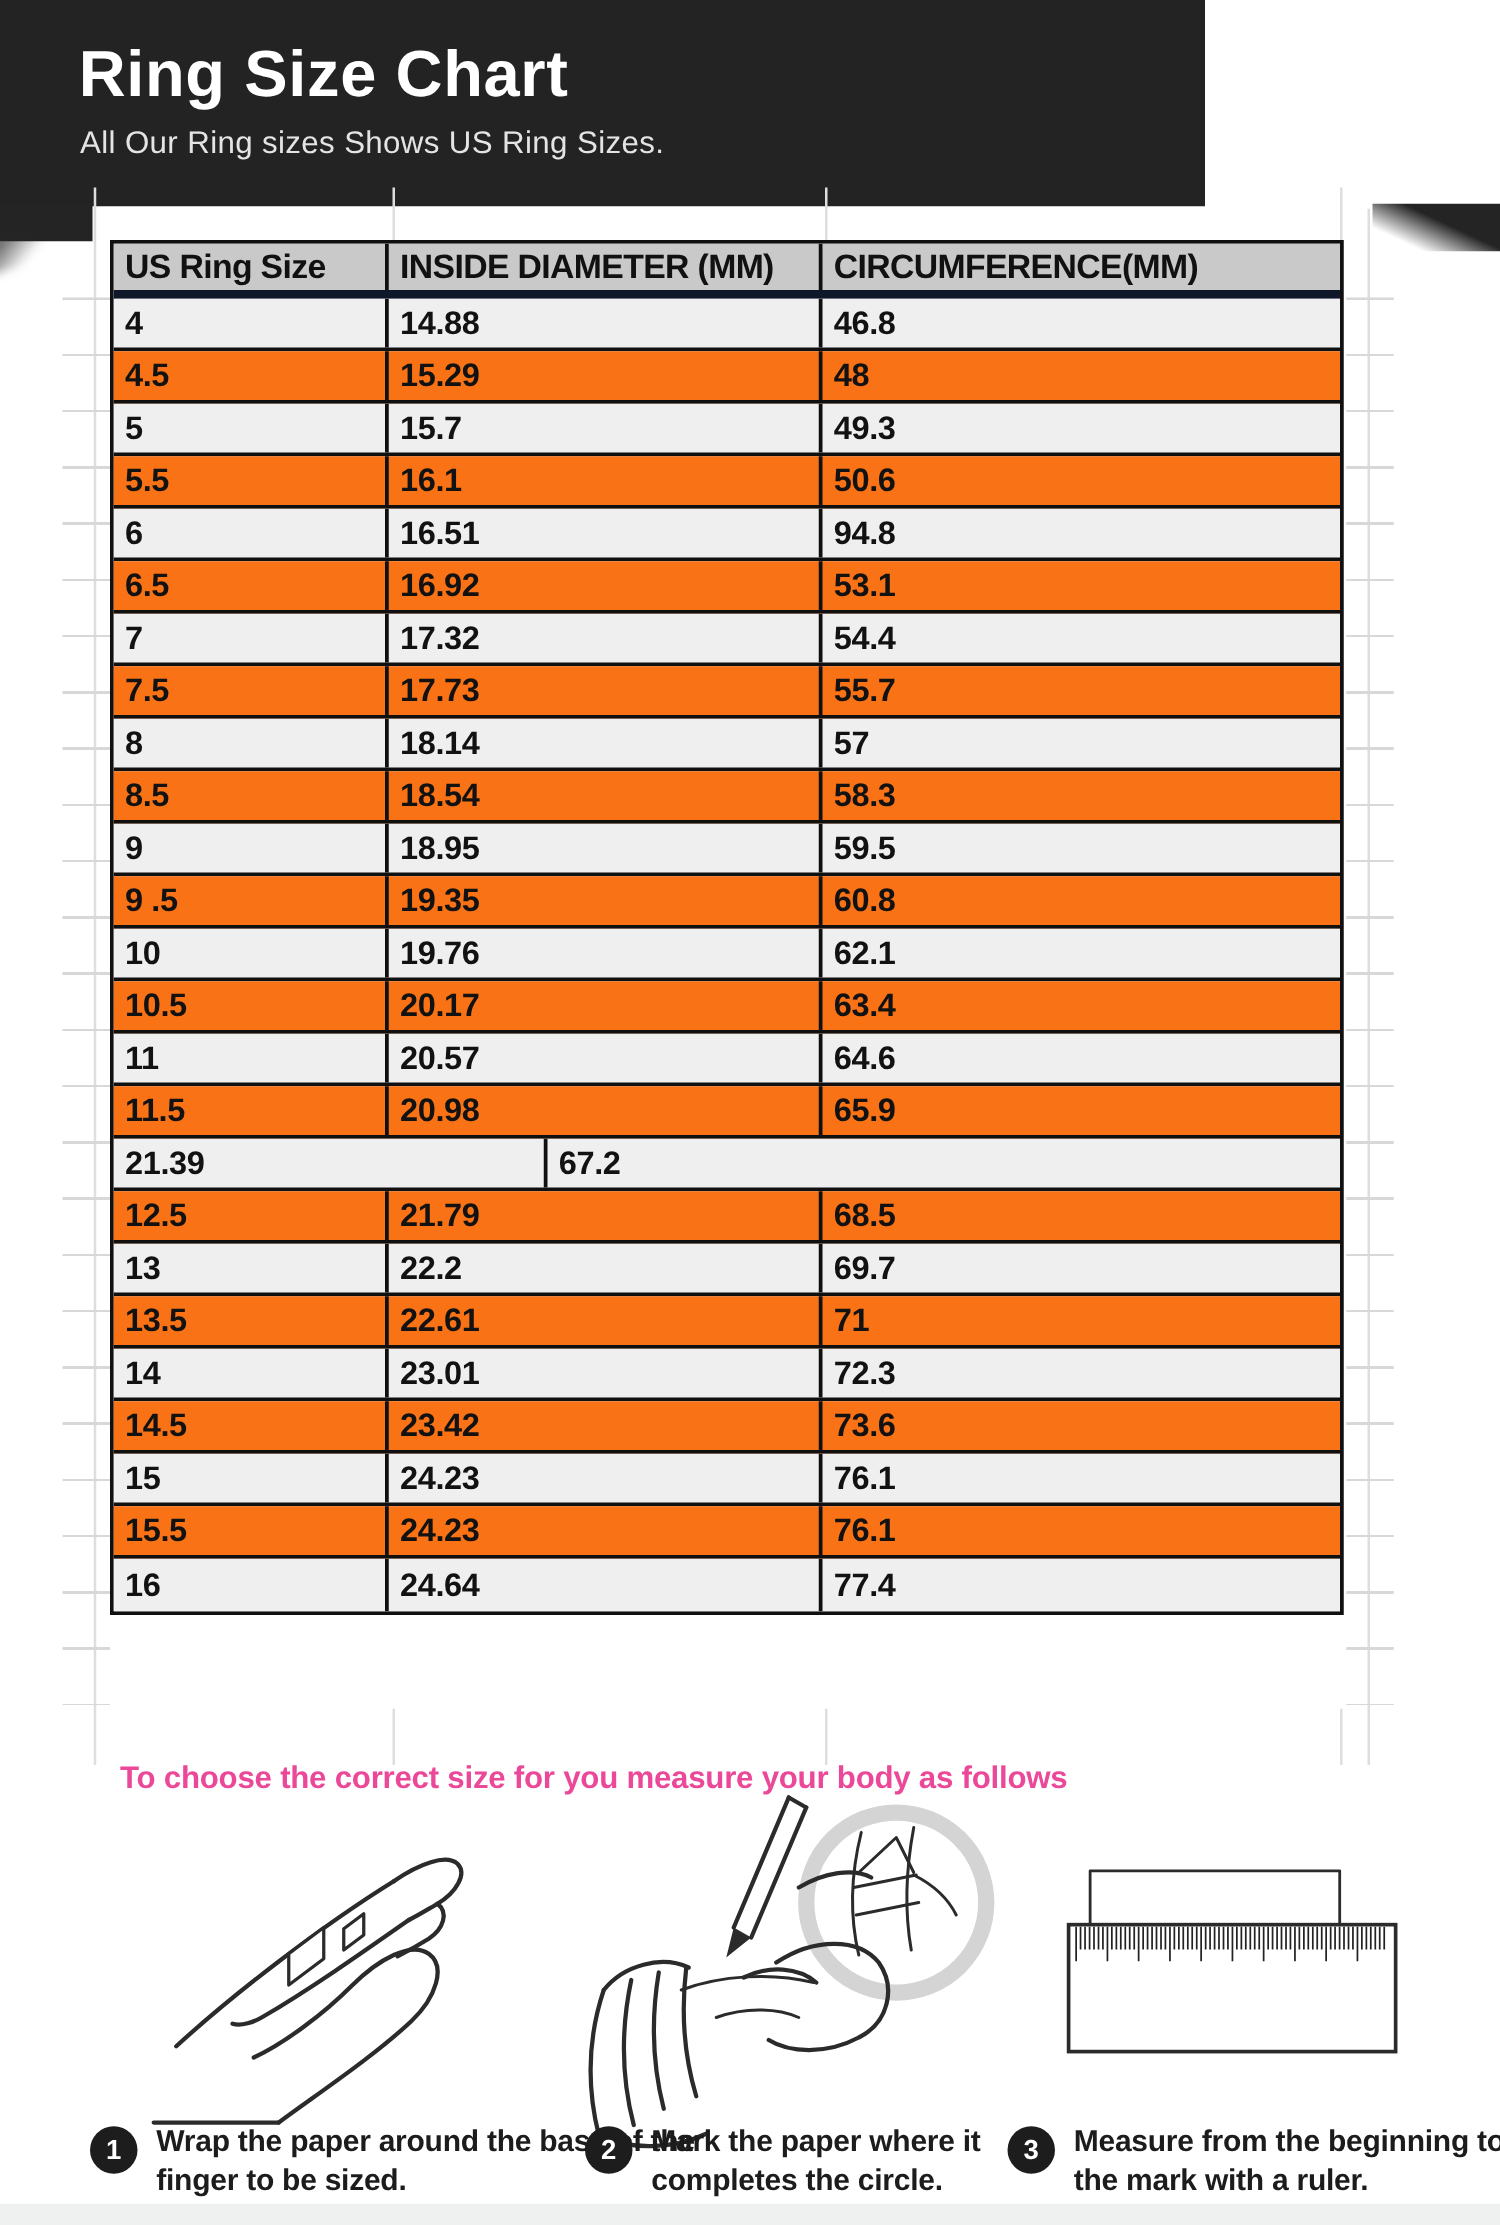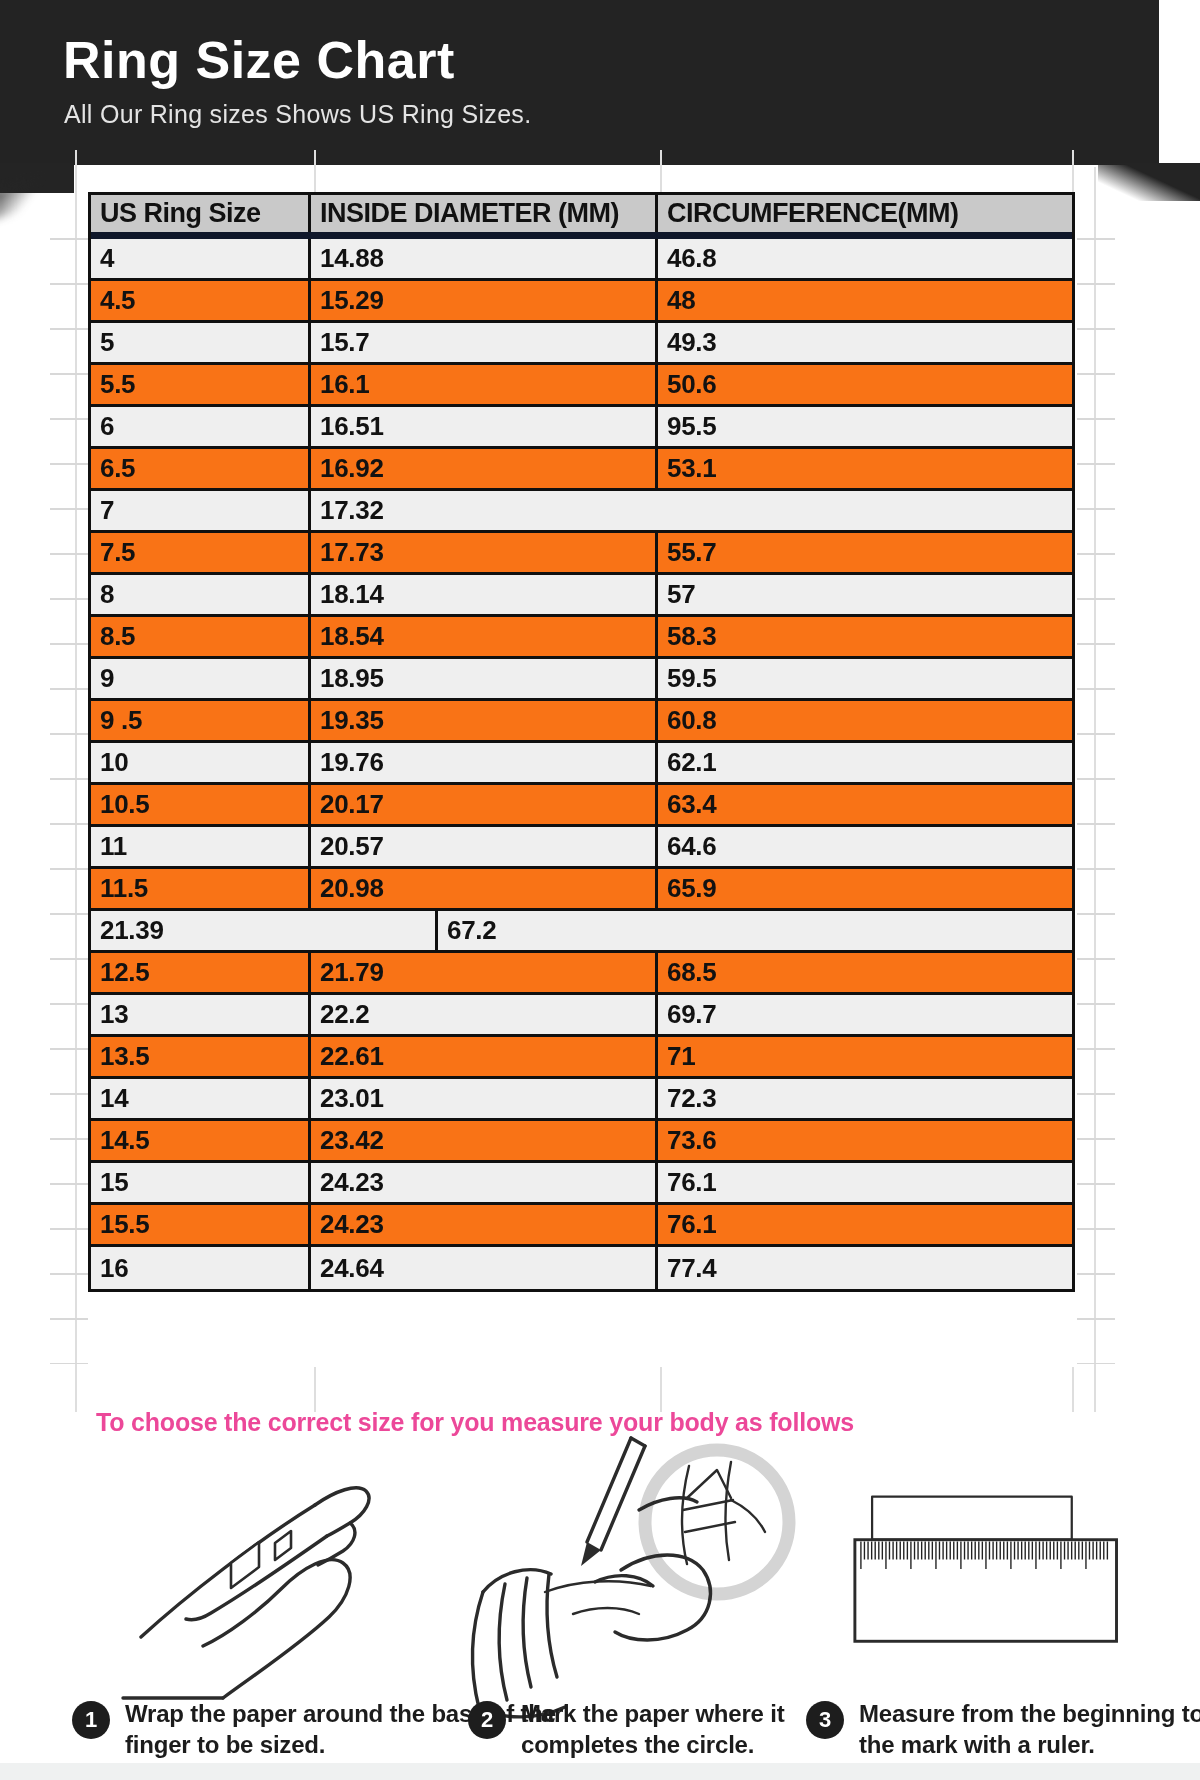--- a/index.html
+++ b/index.html
@@ -1,21 +1,21 @@
 <!DOCTYPE html>
 <html><head>
 <meta charset="utf-8">
 <style>
   * { margin:0; padding:0; box-sizing:border-box; }
   html,body { background:#ffffff; }
   body { font-family:"Liberation Sans","DejaVu Sans",sans-serif; }
   .page { position:relative; width:1200px; height:1780px; background:#ffffff; overflow:hidden; }
 
   
-  .banner { position:absolute; left:0; top:0; width:1159px; height:165px; background:#232323; }
+  .banner { position:absolute; left:0; top:0; width:964px; height:165px; background:#232323; }
   .banner-title { position:absolute; left:63px; top:30px; color:#ffffff; font-size:52px; font-weight:700; letter-spacing:.5px; }
   .banner-sub { position:absolute; left:64px; top:100px; color:#e4e4e4; font-size:25px; font-weight:500; letter-spacing:.3px; }
   .banner-tip-left { position:absolute; left:0; top:163px; width:74px; height:30px; background:#242424; }
   .banner-tip-left::after { content:''; position:absolute; left:-8px; top:20px; width:52px; height:30px;
      background:linear-gradient(135deg, rgba(38,38,38,.9), rgba(38,38,38,0) 70%); filter:blur(4px); transform:skewY(-16deg); }
   .banner-tip-right { position:absolute; right:0; top:163px; width:102px; height:38px;
      background:linear-gradient(205deg, #242424 42%, rgba(36,36,36,0) 78%); }
 
   
   .vline { position:absolute; width:2px; background:#dedede; }
@@ -105,30 +105,31 @@
           <div class="cell c2">49.3</div>
         </div>
         <div class="row">
           <div class="cell c0">5.5</div>
           <div class="cell c1">16.1</div>
           <div class="cell c2">50.6</div>
         </div>
         <div class="row alt">
           <div class="cell c0">6</div>
           <div class="cell c1">16.51</div>
-          <div class="cell c2">95.5</div>
+          <div class="cell c2">94.8</div>
         </div>
         <div class="row">
           <div class="cell c0">6.5</div>
           <div class="cell c1">16.92</div>
           <div class="cell c2">53.1</div>
         </div>
         <div class="row alt">
           <div class="cell c0">7</div>
           <div class="cell c1">17.32</div>
+          <div class="cell c2">54.4</div>
         </div>
         <div class="row">
           <div class="cell c0">7.5</div>
           <div class="cell c1">17.73</div>
           <div class="cell c2">55.7</div>
         </div>
         <div class="row alt">
           <div class="cell c0">8</div>
           <div class="cell c1">18.14</div>
           <div class="cell c2">57</div>

